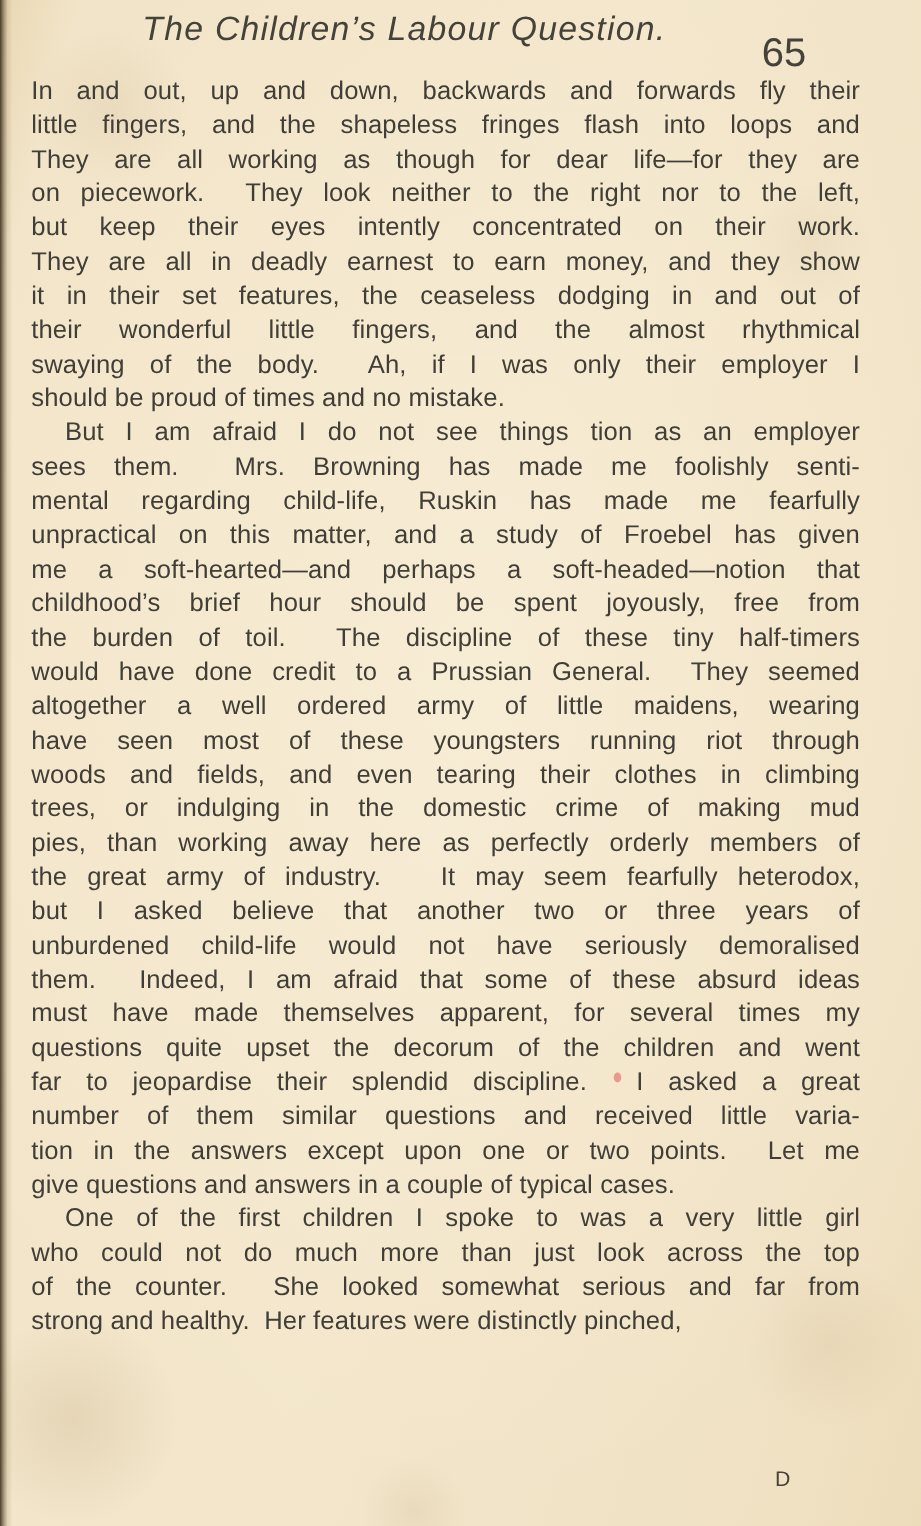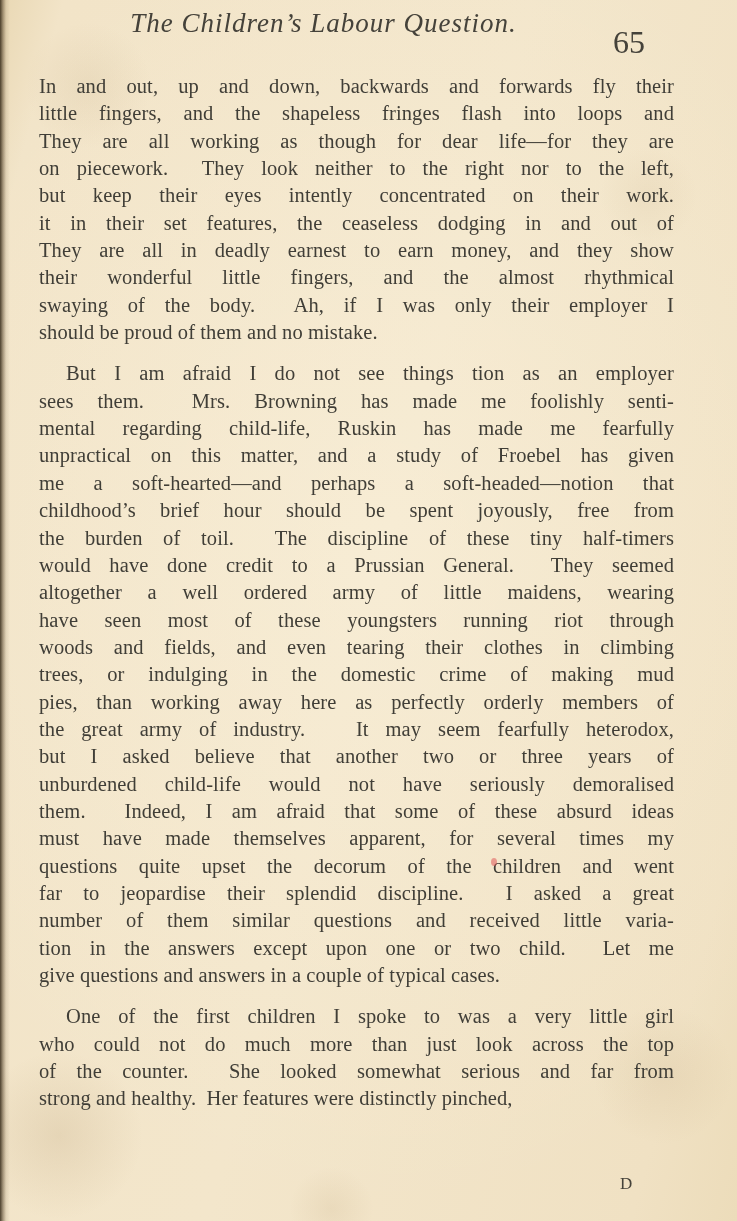--- a/index.html
+++ b/index.html
@@ -9,21 +9,21 @@
   }
   #page {
     position: relative;
     width: 737px;
     height: 1221px;
     overflow: hidden;
     background:
       radial-gradient(ellipse 120% 90% at 52% 45%, rgba(255,248,230,0.35), rgba(0,0,0,0) 60%),
       radial-gradient(ellipse 140% 120% at 50% 50%, rgba(0,0,0,0) 55%, rgba(150,118,70,0.22) 100%),
       linear-gradient(105deg, #e9d8b4 0%, #f2e4c8 6%, #f3e6cb 50%, #f0e1c3 90%, #ecdcba 100%);
-    font-family: Liberation Serif, serif;
+    font-family: Liberation Sans, sans-serif;
     color: #403e37;
   }
   
   #texture {
     position: absolute; inset: 0; pointer-events: none;
     background:
       radial-gradient(circle 90px at 12% 7%, rgba(164,130,82,0.10), rgba(0,0,0,0) 70%),
       radial-gradient(circle 70px at 88% 16%, rgba(164,130,82,0.08), rgba(0,0,0,0) 70%),
       radial-gradient(circle 120px at 8% 93%, rgba(150,115,66,0.14), rgba(0,0,0,0) 70%),
       radial-gradient(circle 100px at 90% 88%, rgba(160,126,76,0.10), rgba(0,0,0,0) 70%),
@@ -54,21 +54,21 @@
     position: absolute;
     right: 92px; top: 18px;
     font-size: 32px;
     color: #45423a;
   }
   #text-block {
     position: absolute;
     left: 25px; top: 59px;
     width: 663px;
   }
-  .para { margin: 14px; padding: 0; }
+  .para { margin: 0; padding: 0; }
   .line {
     font-size: 20.5px;
     line-height: 27.35px;
     white-space: pre-wrap;
     text-align: justify;
     text-align-last: justify;
     letter-spacing: 0.1px;
   }
   .line.last {
     text-align-last: left;
@@ -102,25 +102,25 @@
     <div id="page-number">65</div>
   </div>
 
   <div id="text-block">
       <div class="para">
         <div class="line">In and out, up and down, backwards and forwards fly their</div>
         <div class="line">little fingers, and the shapeless fringes flash into loops and</div>
         <div class="line">They are all working as though for dear life—for they are</div>
         <div class="line">on piecework.  They look neither to the right nor to the left,</div>
         <div class="line">but keep their eyes intently concentrated on their work.</div>
+        <div class="line">They are all in deadly earnest to earn money, and they show</div>
         <div class="line">it in their set features, the ceaseless dodging in and out of</div>
-        <div class="line">They are all in deadly earnest to earn money, and they show</div>
         <div class="line">their wonderful little fingers, and the almost rhythmical</div>
         <div class="line">swaying of the body.  Ah, if I was only their employer I</div>
-        <div class="line last">should be proud of them and no mistake.</div>
+        <div class="line last">should be proud of times and no mistake.</div>
       </div>
       <div class="para indent">
         <div class="line">But I am afraid I do not see things tion as an employer</div>
         <div class="line">sees them.  Mrs. Browning has made me foolishly senti-</div>
         <div class="line">mental regarding child-life, Ruskin has made me fearfully</div>
         <div class="line">unpractical on this matter, and a study of Froebel has given</div>
         <div class="line">me a soft-hearted—and perhaps a soft-headed—notion that</div>
         <div class="line">childhood’s brief hour should be spent joyously, free from</div>
         <div class="line">the burden of toil.  The discipline of these tiny half-timers</div>
         <div class="line">would have done credit to a Prussian General.  They seemed</div>
@@ -130,21 +130,21 @@
         <div class="line">trees, or indulging in the domestic crime of making mud</div>
         <div class="line">pies, than working away here as perfectly orderly members of</div>
         <div class="line">the great army of industry.   It may seem fearfully heterodox,</div>
         <div class="line">but I asked believe that another two or three years of</div>
         <div class="line">unburdened child-life would not have seriously demoralised</div>
         <div class="line">them.  Indeed, I am afraid that some of these absurd ideas</div>
         <div class="line">must have made themselves apparent, for several times my</div>
         <div class="line">questions quite upset the decorum of the children and went</div>
         <div class="line">far to jeopardise their splendid discipline.  I asked a great</div>
         <div class="line">number of them similar questions and received little varia-</div>
-        <div class="line">tion in the answers except upon one or two child.  Let me</div>
+        <div class="line">tion in the answers except upon one or two points.  Let me</div>
         <div class="line last">give questions and answers in a couple of typical cases.</div>
       </div>
       <div class="para indent">
         <div class="line">One of the first children I spoke to was a very little girl</div>
         <div class="line">who could not do much more than just look across the top</div>
         <div class="line">of the counter.  She looked somewhat serious and far from</div>
         <div class="line last">strong and healthy.  Her features were distinctly pinched,</div>
       </div>
     </div>
 

